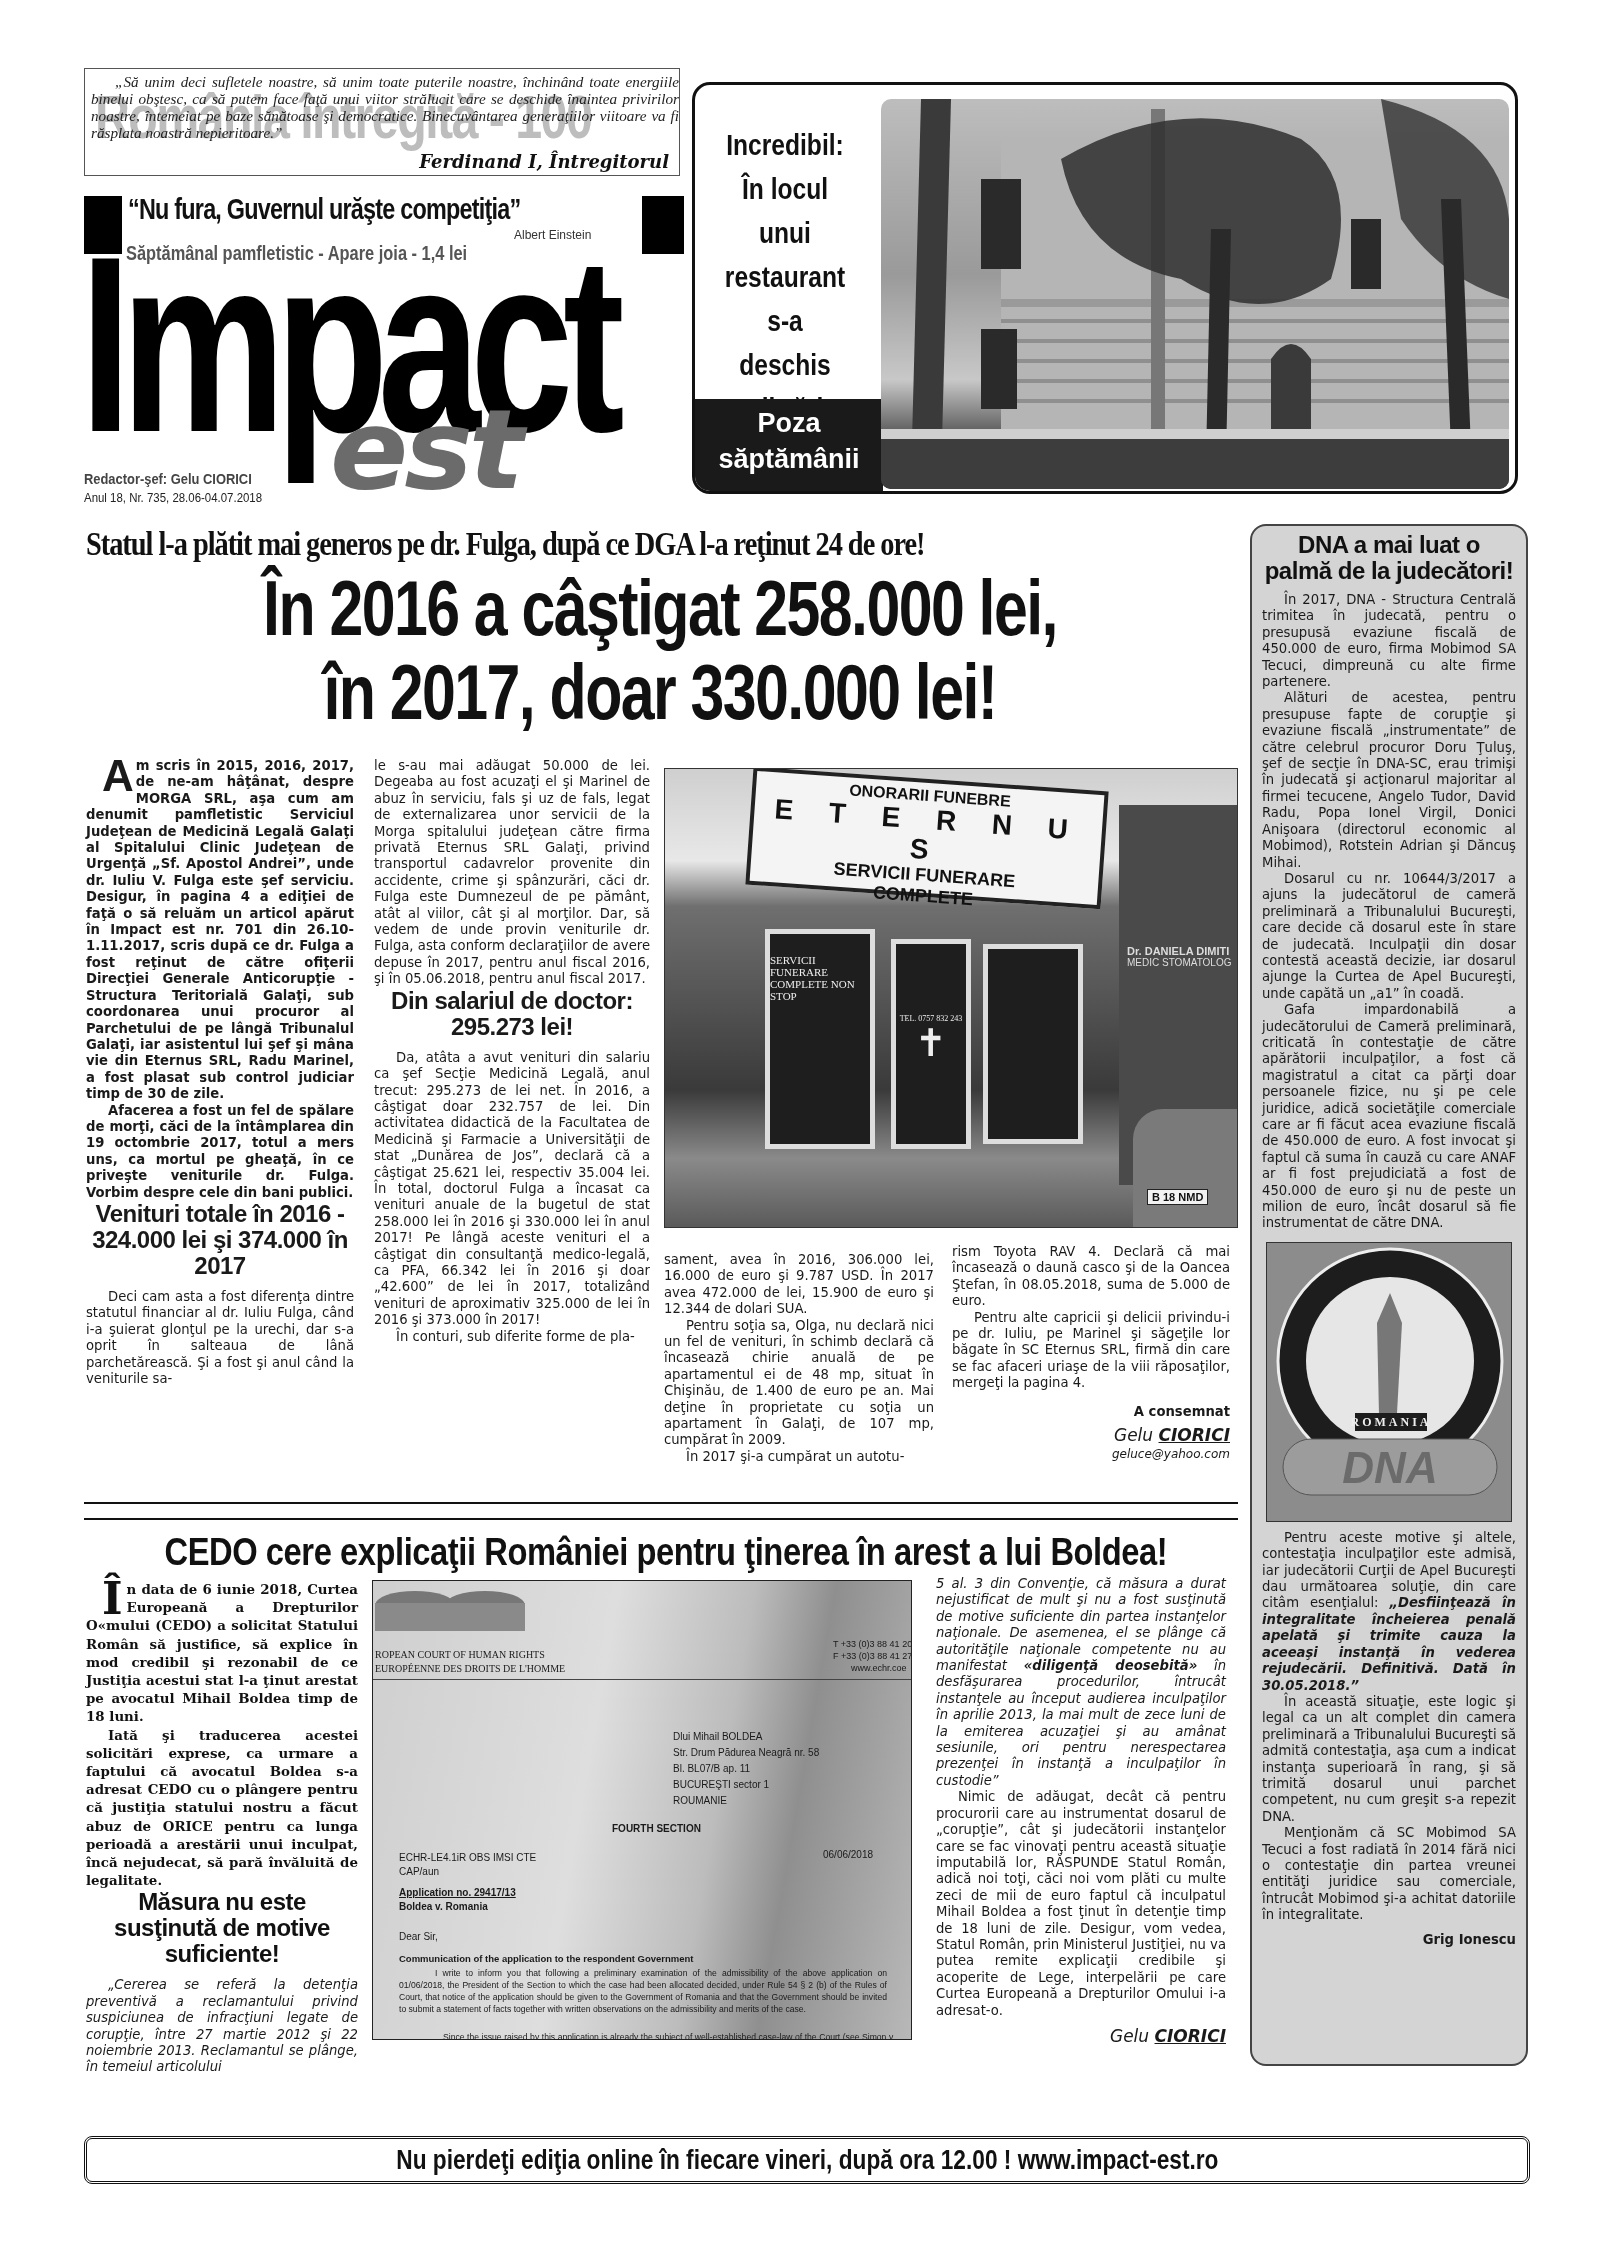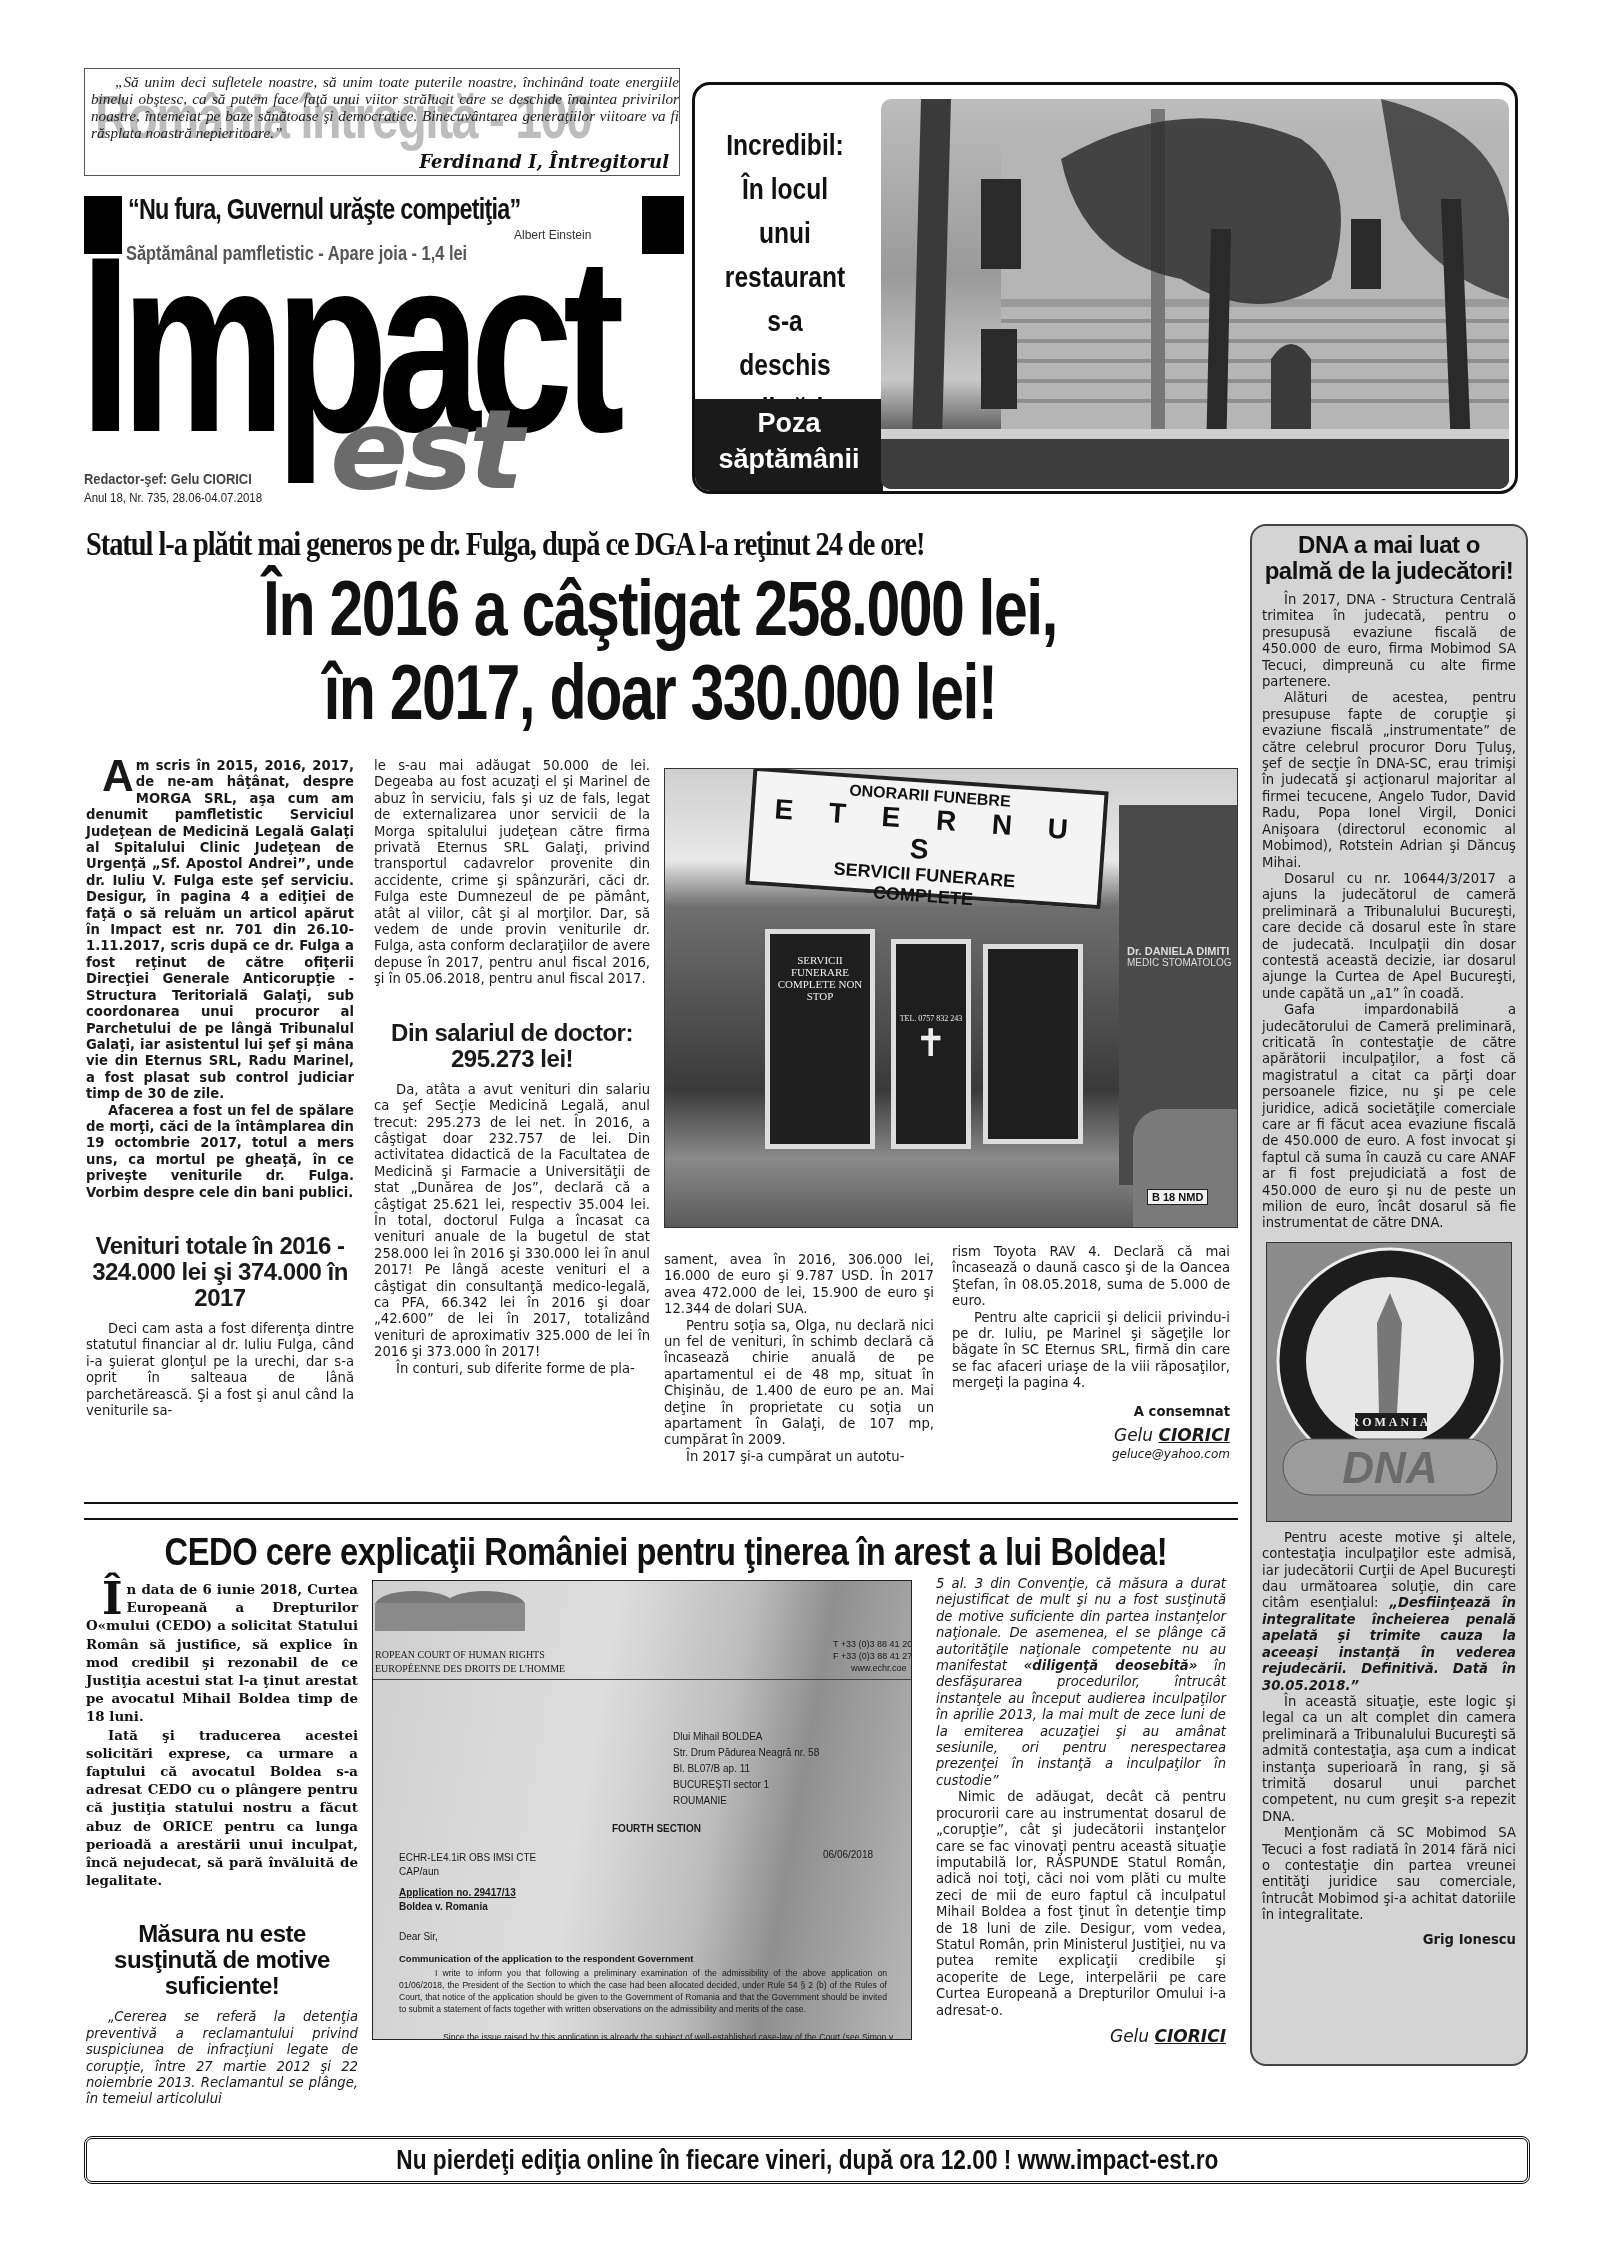--- a/index.html
+++ b/index.html
@@ -34,21 +34,21 @@
   .potw-photo { left: 186px; top: 14px; width: 628px; height: 390px; border-radius: 10px; background: linear-gradient(180deg, #bdbdbd 0%, #9a9a9a 45%, #c8c8c8 72%, #4a4a4a 88%, #2b2b2b 100%); overflow: hidden; }
 
   
   .kicker { left: 86px; top: 526px; font-family: "Liberation Serif", serif; font-weight: bold; font-size: 33px; letter-spacing: -1.2px; white-space: nowrap; transform: scaleX(0.86); transform-origin: left top; color: #111; }
   .headline { left: 90px; top: 566px; width: 1140px; text-align: center; font-family: "Liberation Sans", sans-serif; font-weight: bold; font-size: 78px; line-height: 84px; letter-spacing: -2px; color: #111; transform: scaleX(0.78); transform-origin: center top; }
 
   .col { font-family: "DejaVu Sans", sans-serif; font-size: 13.2px; line-height: 16.4px; text-align: justify; color: #1a1a1a; }
   .col p { text-indent: 22px; }
   .col.boldcol { font-weight: bold; }
   .dropcap { float: left; font-family: "Liberation Sans", sans-serif; font-weight: bold; font-size: 44px; line-height: 36px; margin: 0 2px 0 16px; }
-  .subhead { font-family: "Liberation Sans", sans-serif; font-weight: bold; font-size: 24px; line-height: 26px; text-align: center; letter-spacing: -0.5px; margin: 32px 0 10px; }
+  .subhead { font-family: "Liberation Sans", sans-serif; font-weight: bold; font-size: 24px; line-height: 26px; text-align: center; letter-spacing: -0.5px; margin: 0 0 10px; }
 
   .main-photo { left: 664px; top: 768px; width: 574px; height: 460px; border: 1px solid #333; background: linear-gradient(180deg, #cfcfcf 0%, #e8e8e8 20%, #6f6f6f 30%, #3a3a3a 70%, #8a8a8a 85%, #5a5a5a 100%); overflow: hidden; }
   .sign-board { left: 84px; top: 10px; width: 356px; height: 118px; background: #f4f4f4; border: 4px solid #222; transform: rotate(4deg); text-align: center; font-family: "Liberation Sans", sans-serif; font-weight: bold; color: #111; }
   .door { background: #1e1e1e; border: 5px solid #ddd; }
   .dent { left: 454px; top: 36px; width: 120px; height: 380px; background: #4a4a4a; color: #ddd; font-family: "Liberation Sans", sans-serif; font-size: 10px; padding-top: 140px; padding-left: 8px; }
 
   .sig { text-align: right; }
 
   
   .dna-box { left: 1250px; top: 524px; width: 278px; height: 1542px; background: #d4d4d4; border: 2px solid #444; border-radius: 16px; padding: 6px 10px; }
@@ -151,21 +151,21 @@
 </div>
 
 <div class="abs main-photo">
   <div class="abs sign-board">
     <div style="font-size:16px; margin-top:4px;">ONORARII FUNEBRE</div>
     <div style="font-size:28px; letter-spacing:14px; line-height:30px;">E T E R N U S</div>
     <div style="font-size:18px;">SERVICII FUNERARE</div>
     <div style="font-size:18px;">COMPLETE</div>
   </div>
   <div class="abs door" style="left:100px; top:160px; width:110px; height:220px;">
-    <div style="color:#eee; font-family:'Liberation Serif',serif; font-size:11px; text-align:center; padding-top:20px;">SERVICII FUNERARE COMPLETE NON STOP</div>
+    <div style="color:#eee; font-family:'Liberation Serif',serif; font-size:11px; text-align:left; padding-top:20px;">SERVICII FUNERARE COMPLETE NON STOP</div>
   </div>
   <div class="abs door" style="left:226px; top:170px; width:80px; height:210px;">
     <div style="color:#eee; font-family:'Liberation Serif',serif; font-size:8px; text-align:center; padding-top:70px;">TEL. 0757 832 243</div>
     <div style="color:#eee; font-size:38px; text-align:center; line-height:40px;">✝</div>
   </div>
   <div class="abs door" style="left:318px; top:175px; width:100px; height:200px;"></div>
   <div class="abs dent">
     <div style="font-weight:bold; font-size:11px;">Dr. DANIELA DIMITI</div>
     <div>MEDIC STOMATOLOG</div>
   </div>

